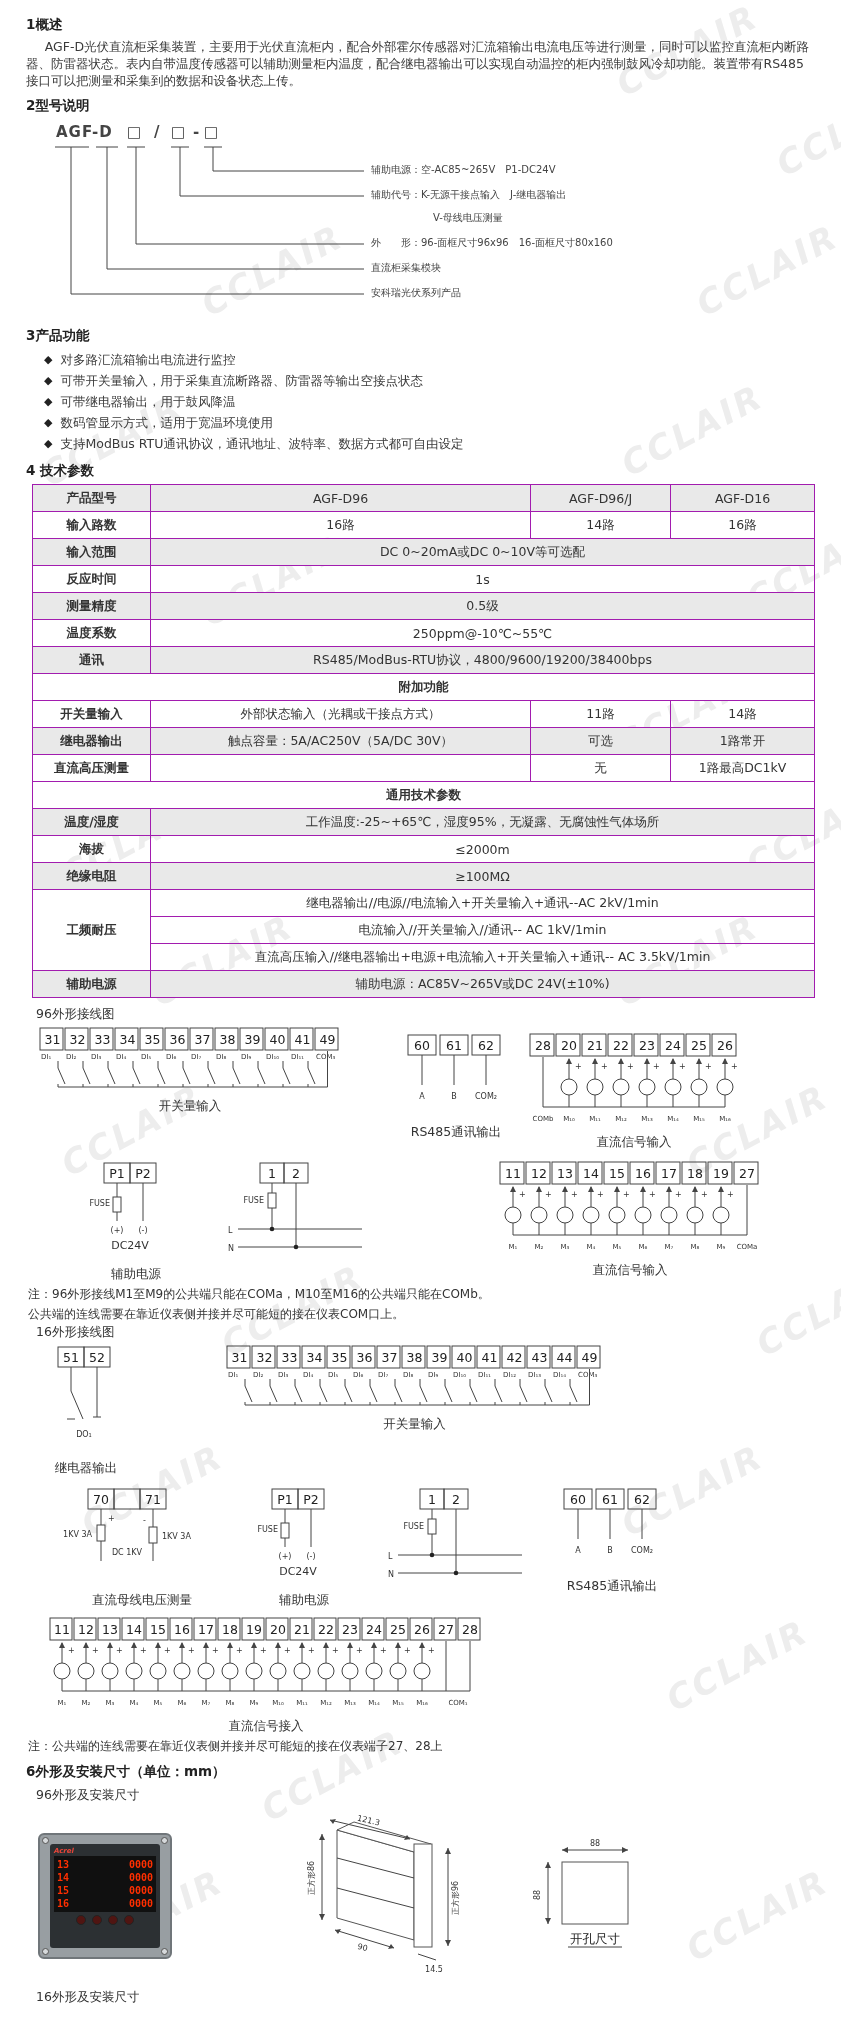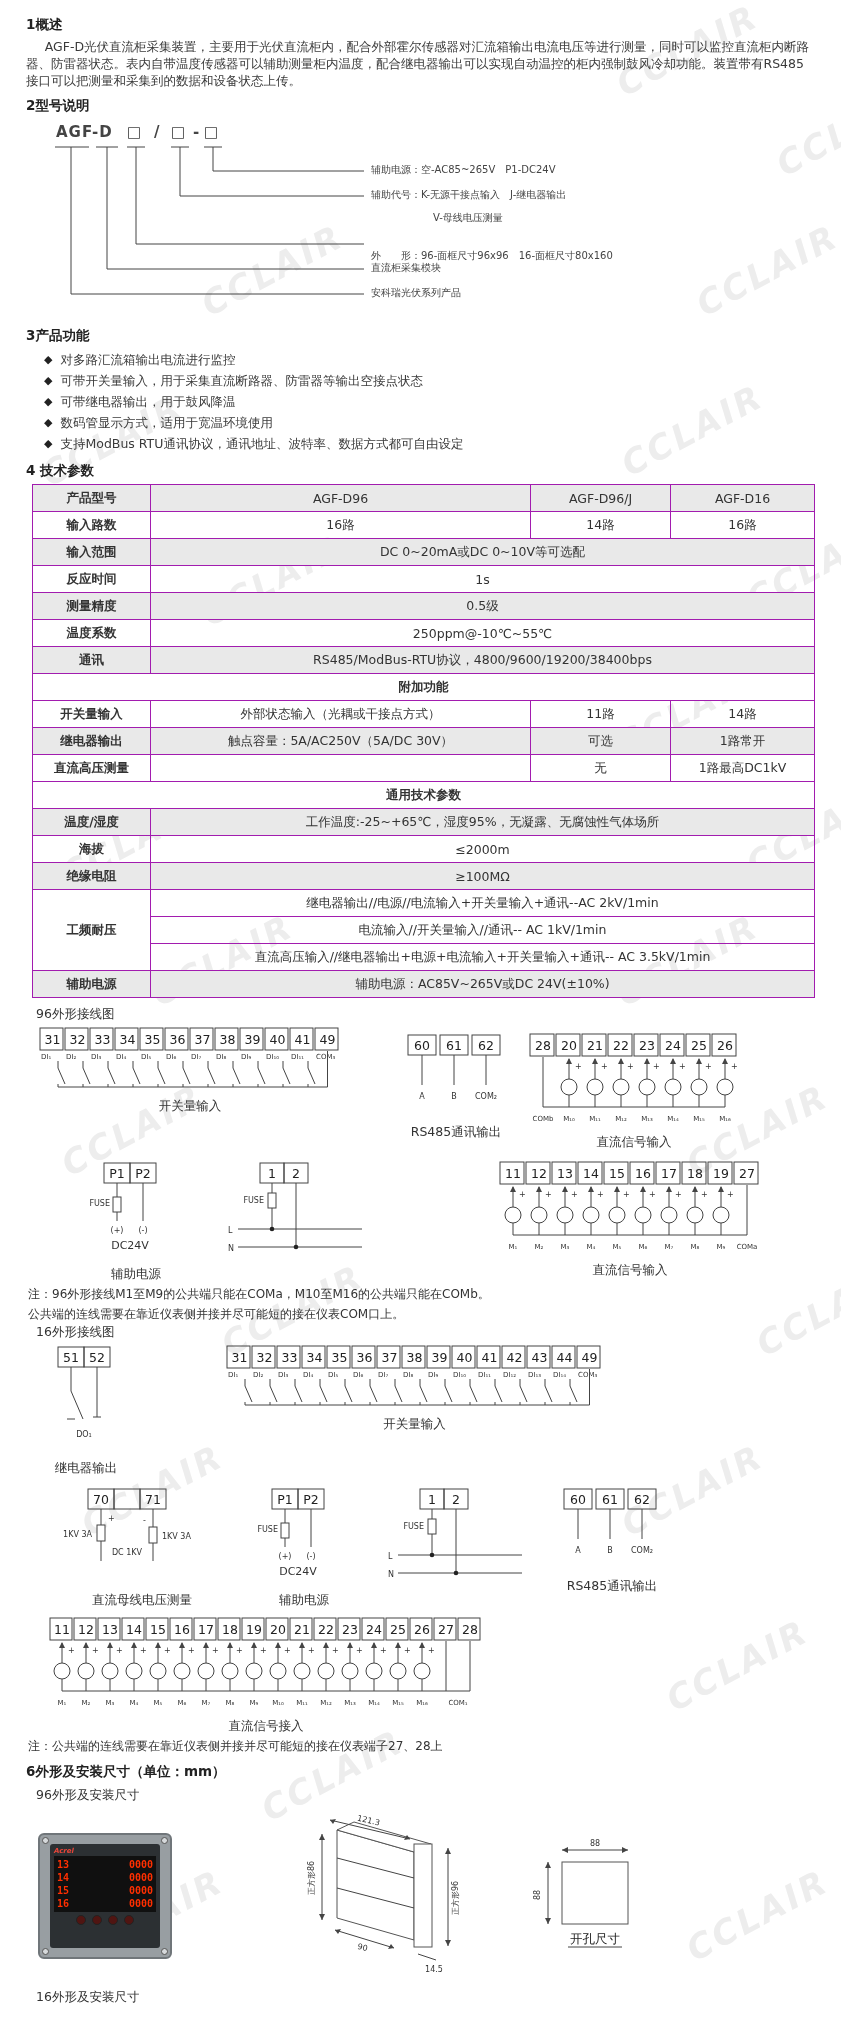--- a/index.html
+++ b/index.html
@@ -105,21 +105,21 @@
         <line x1="178" y1="28" x2="196" y2="28"></line>
         <polyline points="187,28 187,52 338,52"></polyline>
         <polyline points="154,28 154,77 338,77"></polyline>
         <polyline points="110,28 110,125 338,125"></polyline>
         <polyline points="81,28 81,150 338,150"></polyline>
         <polyline points="45,28 45,175 338,175"></polyline>
       </svg>
       <div class="mline" style="top:44px">辅助电源：空-AC85~265V　P1-DC24V</div>
       <div class="mline" style="top:69px">辅助代号：K-无源干接点输入　J-继电器输出</div>
       <div class="mline" style="top:92px;left:407px">V-母线电压测量</div>
-      <div class="mline" style="top:130px">外　　形：96-面框尺寸96x96　16-面框尺寸80x160</div>
+      <div class="mline" style="top:117px">外　　形：96-面框尺寸96x96　16-面框尺寸80x160</div>
       <div class="mline" style="top:142px">直流柜采集模块</div>
       <div class="mline" style="top:167px">安科瑞光伏系列产品</div>
     </div>
 
     <div class="h1">3产品功能</div>
     <div id="bullets">
         <div class="bullet">
           <span class="dia">◆</span>
           <span>对多路汇流箱输出电流进行监控</span>
         </div>

